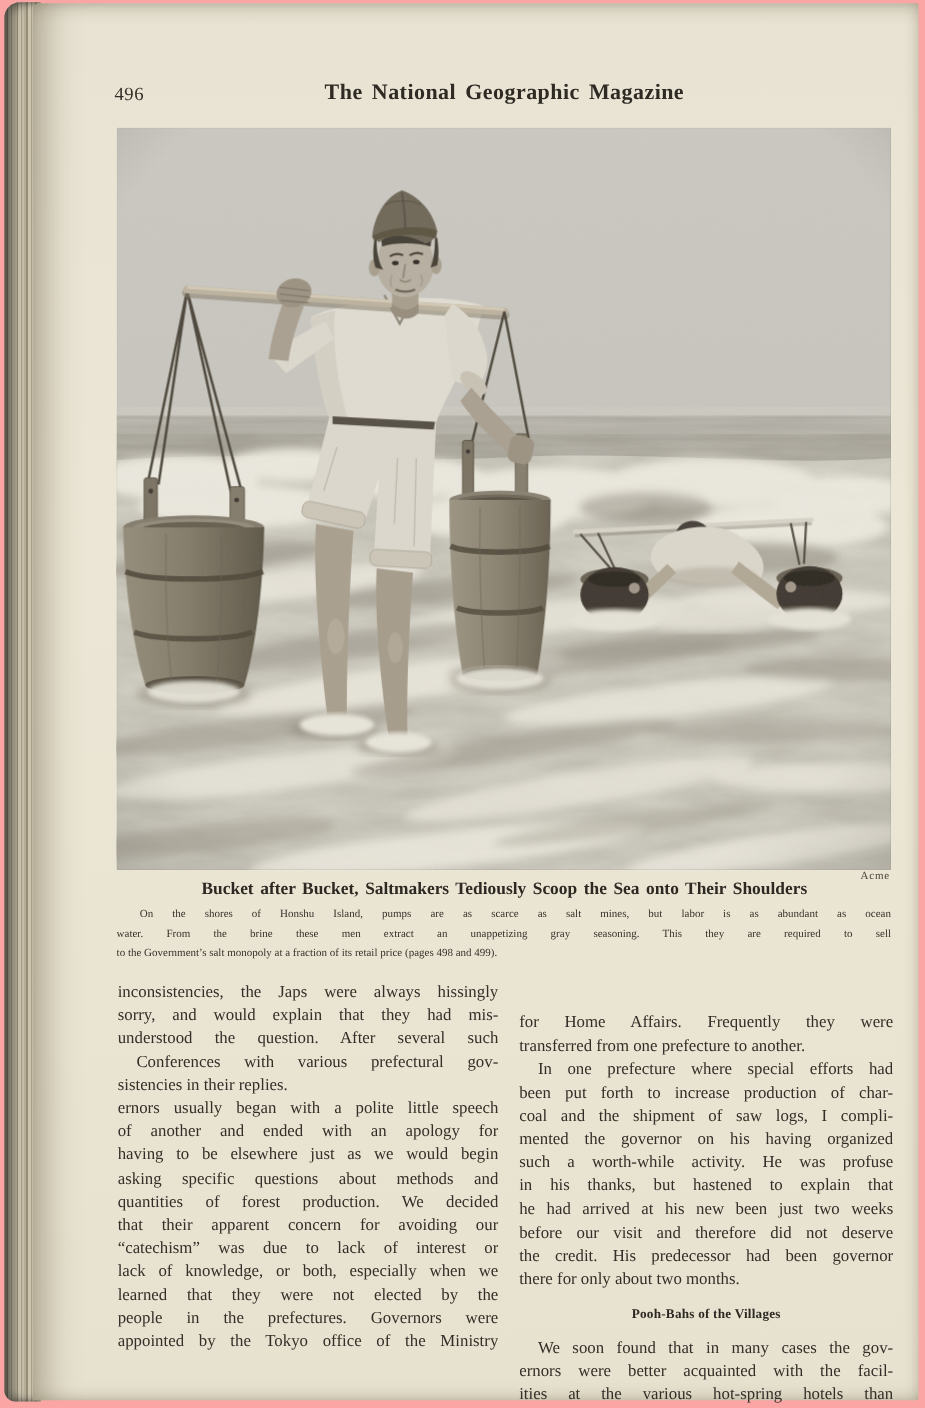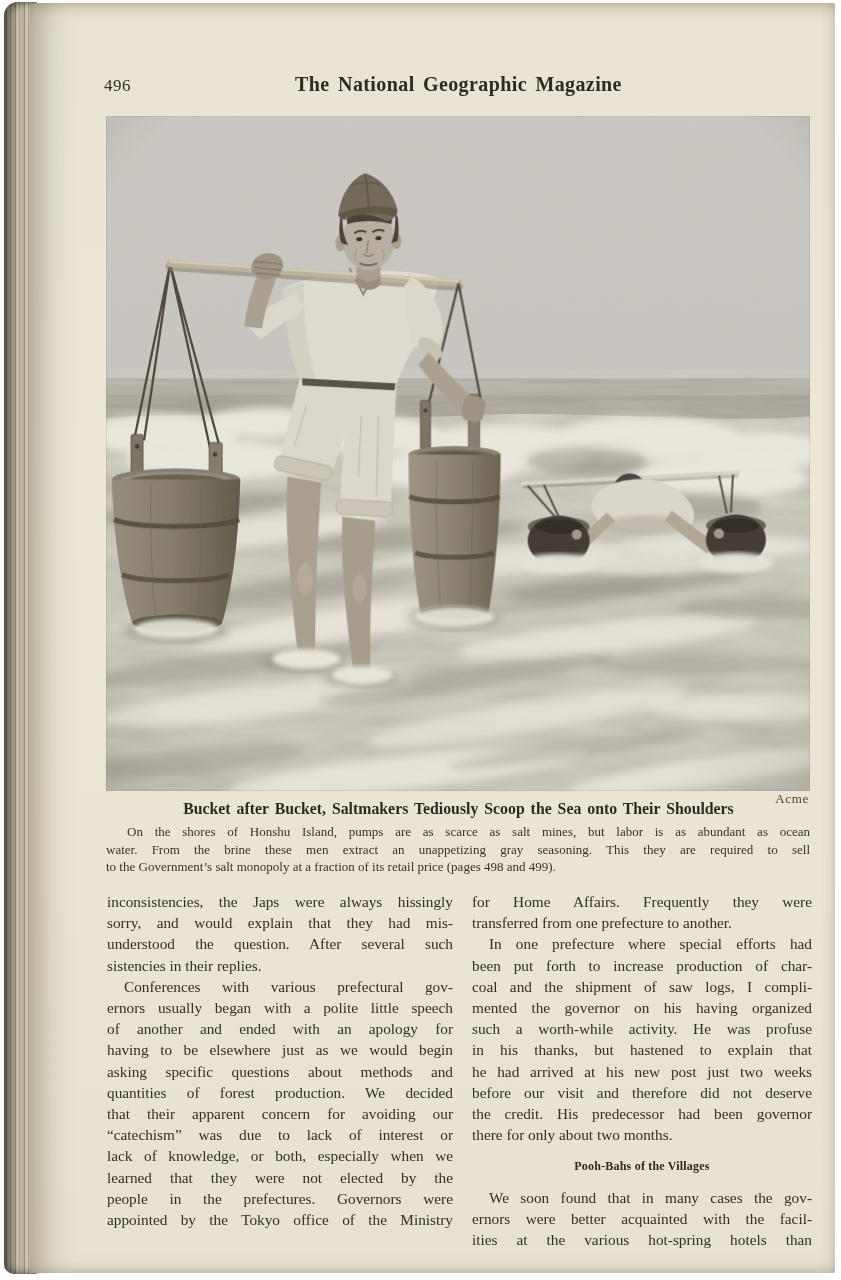--- a/index.html
+++ b/index.html
@@ -1,18 +1,18 @@
 <!DOCTYPE html>
 <html><head>
 <meta charset="utf-8">
 <style>
   html,body{margin:0;padding:0;background:#090807;}
   .scan{
     position:relative;width:841px;height:1280px;overflow:hidden;
-    background:#ffffff;
+    background:#fca5a5;
     font-family:"Liberation Serif",serif;
     color:#37322a;
   }
   
   .book-edges{
     position:absolute;left:4px;top:2px;bottom:6px;width:33px;
     background:repeating-linear-gradient(90deg,
       #b7ae98 0 2px,#968d76 2px 3px,#cdc5b0 3px 6px,#a79e88 6px 7px,#c3bba6 7px 9px);
     border-radius:14px 0 0 10px;
     box-shadow:inset 7px 0 9px rgba(0,0,0,.55), inset -3px 0 4px rgba(0,0,0,.18);
@@ -27,30 +27,30 @@
       inset -9px 0 14px -9px rgba(96,84,58,.28),
       inset 0 12px 16px -12px rgba(96,84,58,.4),
       inset 0 -10px 14px -11px rgba(96,84,58,.35);
   }
   .pageno{position:absolute;left:104px;top:76px;font-size:17px;letter-spacing:.5px;color:#332e27;}
   .header{position:absolute;left:107px;top:73px;width:703px;text-align:center;
           font-size:20px;letter-spacing:.4px;word-spacing:3px;color:#2f2b24;font-weight:bold;}
   .photo{position:absolute;left:106px;top:116px;width:704px;height:675px;}
   .photo svg{display:block;width:100%;height:100%;}
   .credit{position:absolute;left:107px;top:791px;width:702px;text-align:right;
-          font-size:13px;letter-spacing:.7px;color:#4a443a;}
+          font-size:10px;letter-spacing:.7px;color:#4a443a;}
   .cap-title{position:absolute;left:107px;top:800px;width:703px;text-align:center;
              font-weight:bold;font-size:15.8px;word-spacing:2px;color:#2d2922;}
   .cap-text{position:absolute;left:106px;top:823px;width:704px;
-            font-size:13px;line-height:17.6px;color:#37322a;overflow:hidden;}
+            font-size:10px;line-height:17.6px;color:#37322a;overflow:hidden;}
   .cap-text .jline.ind{text-indent:21px;}
   .cols{position:absolute;left:107px;top:891px;width:705px;display:flex;gap:19px;
         font-size:15.3px;line-height:21.2px;color:#332e27;}
   .col-l{width:346px;overflow:hidden;}
-  .col-r{width:340px;overflow:hidden;}
+  .col-r{width:340px;overflow:hidden;margin-top:28px;}
   .jline{text-align:justify;text-align-last:justify;white-space:nowrap;}
   .jline.end{text-align-last:left;}
   .jline.ind{text-indent:17px;}
   .subhead{font-weight:bold;text-align:center;margin:11px 0 9px 0;
            font-size:12px;letter-spacing:.2px;color:#2d2922;}
 </style>
 </head>
 <body>
 
 <div class="scan">
@@ -313,22 +313,22 @@
       <div class="jline ind">On the shores of Honshu Island, pumps are as scarce as salt mines, but labor is as abundant as ocean</div>
       <div class="jline">water.  From the brine these men extract an unappetizing gray seasoning.  This they are required to sell</div>
       <div class="jline end">to the Government’s salt monopoly at a fraction of its retail price (pages 498 and 499).</div>
     </div>
 
   <div class="cols">
     <div class="col-l">
         <div class="jline">inconsistencies, the Japs were always hissingly</div>
         <div class="jline">sorry, and would explain that they had mis-</div>
         <div class="jline">understood the question.  After several such</div>
+        <div class="jline ind">Conferences with various prefectural gov-</div>
         <div class="jline end">sistencies in their replies.</div>
-        <div class="jline ind">Conferences with various prefectural gov-</div>
         <div class="jline">ernors usually began with a polite little speech</div>
         <div class="jline">of another and ended with an apology for</div>
         <div class="jline">having to be elsewhere just as we would begin</div>
         <div class="jline">asking specific questions about methods and</div>
         <div class="jline">quantities of forest production.  We decided</div>
         <div class="jline">that their apparent concern for avoiding our</div>
         <div class="jline">“catechism” was due to lack of interest or</div>
         <div class="jline">lack of knowledge, or both, especially when we</div>
         <div class="jline">learned that they were not elected by the</div>
         <div class="jline">people in the prefectures.  Governors were</div>
@@ -337,21 +337,21 @@
     <div class="col-r">
       <div>
           <div class="jline">for Home Affairs.  Frequently they were</div>
           <div class="jline end">transferred from one prefecture to another.</div>
           <div class="jline ind">In one prefecture where special efforts had</div>
           <div class="jline">been put forth to increase production of char-</div>
           <div class="jline">coal and the shipment of saw logs, I compli-</div>
           <div class="jline">mented the governor on his having organized</div>
           <div class="jline">such a worth-while activity.  He was profuse</div>
           <div class="jline">in his thanks, but hastened to explain that</div>
-          <div class="jline">he had arrived at his new post just two weeks</div>
+          <div class="jline">he had arrived at his new been just two weeks</div>
           <div class="jline">before our visit and therefore did not deserve</div>
           <div class="jline">the credit.  His predecessor had been governor</div>
           <div class="jline end">there for only about two months.</div>
         </div>
       <div class="subhead">Pooh-Bahs of the Villages</div>
       <div>
           <div class="jline ind">We soon found that in many cases the gov-</div>
           <div class="jline">ernors were better acquainted with the facil-</div>
           <div class="jline">ities at the various hot-spring hotels than</div>
         </div>

